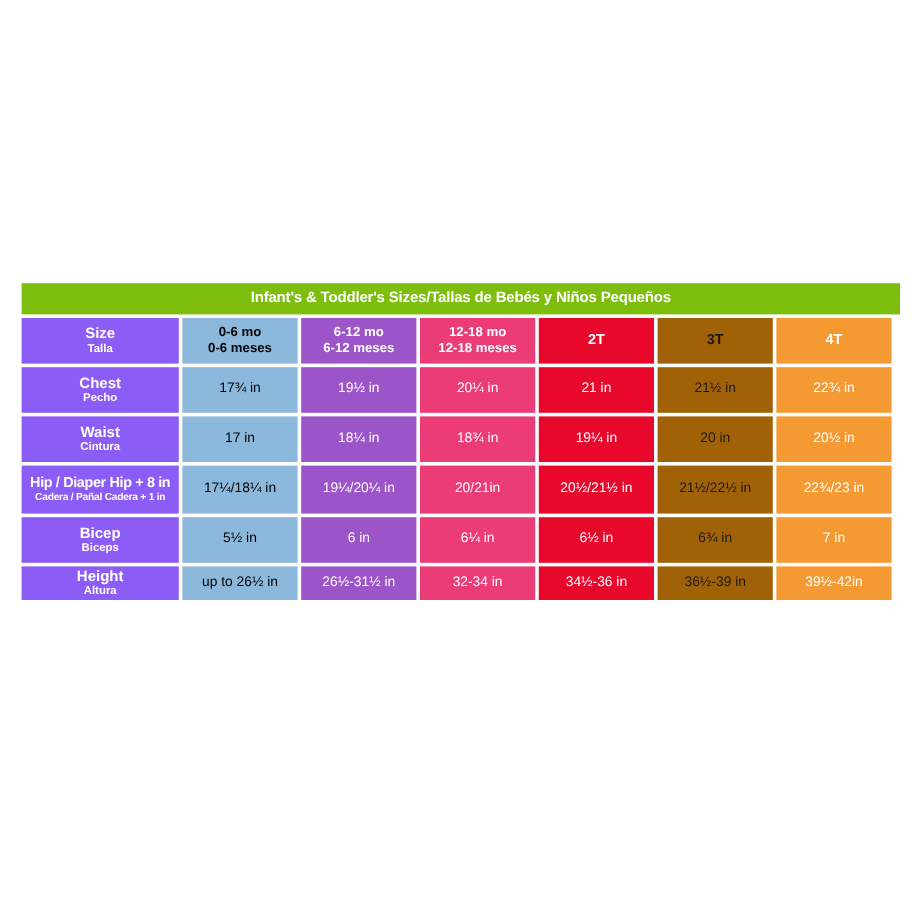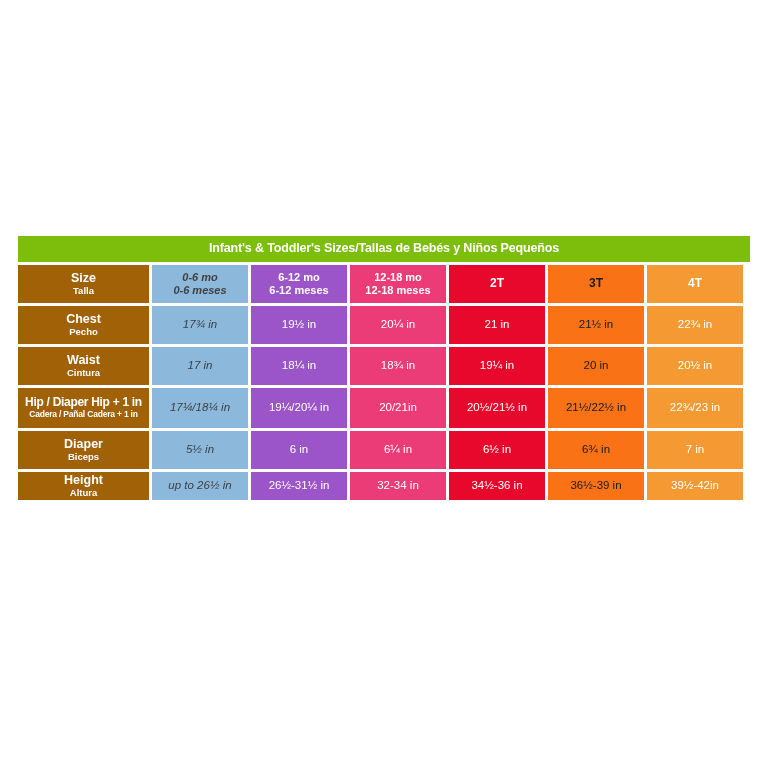--- a/index.html
+++ b/index.html
@@ -58,26 +58,26 @@
   .col-label { width: 131px; flex: 0 0 131px; }
   .col-data  { width: 96px;  flex: 0 0 96px; }
 
   
   .row-head   .cell { height: 38px; }
   .row-body   .cell { height: 38px; }
   .row-hip    .cell { height: 40px; }
   .row-height .cell { height: 28px; }
 
   
-  .c-green  { background: #a16207; color: #ffffff; }
-  .c-blue   { background: #8CB8DC; color: #404040; font-style: italic; }
+  .c-green  { background: #8b5cf6; color: #ffffff; }
+  .c-blue   { background: #8CB8DC; color: #000000; }
   .c-purple { background: #9B55C8; color: #ffffff; }
   .c-pink   { background: #EC3C78; color: #ffffff; text-align: right; }
   .c-red    { background: #E8082C; color: #ffffff; }
-  .c-yellow { background: #f97316; color: #1a1a1a; align-items: center; }
+  .c-yellow { background: #a16207; color: #1a1a1a; align-items: center; }
   .c-orange { background: #F59A33; color: #ffffff; }
 
   
   .lbl-en {
     font-size: 12.5px;
     font-weight: bold;
     white-space: nowrap;
   }
   .lbl-es {
     font-size: 9.5px;
@@ -191,21 +191,21 @@
     <div class="cell col-data c-yellow">
         <span class="val">20 in</span>
       </div>
     <div class="cell col-data c-orange">
         <span class="val">20½ in</span>
       </div>
   </div>
 
   <div class="chart-row row-hip">
     <div class="cell col-label c-green hip-label">
-      <span class="lbl-en">Hip / Diaper Hip + 1 in</span>
+      <span class="lbl-en">Hip / Diaper Hip + 8 in</span>
       <span class="lbl-es">Cadera / Pañal Cadera + 1 in</span>
     </div>
     <div class="cell col-data c-blue">
         <span class="val">17¼/18¼  in</span>
       </div>
     <div class="cell col-data c-purple">
         <span class="val">19¼/20¼  in</span>
       </div>
     <div class="cell col-data c-pink">
         <span class="val">20/21in</span>
@@ -216,21 +216,21 @@
     <div class="cell col-data c-yellow">
         <span class="val">21½/22½ in</span>
       </div>
     <div class="cell col-data c-orange">
         <span class="val">22¾/23 in</span>
       </div>
   </div>
 
   <div class="chart-row row-body">
     <div class="cell col-label c-green">
-      <span class="lbl-en">Diaper</span>
+      <span class="lbl-en">Bicep</span>
       <span class="lbl-es">Biceps</span>
     </div>
     <div class="cell col-data c-blue">
         <span class="val">5½ in</span>
       </div>
     <div class="cell col-data c-purple">
         <span class="val">6 in</span>
       </div>
     <div class="cell col-data c-pink">
         <span class="val">6¼  in</span>

